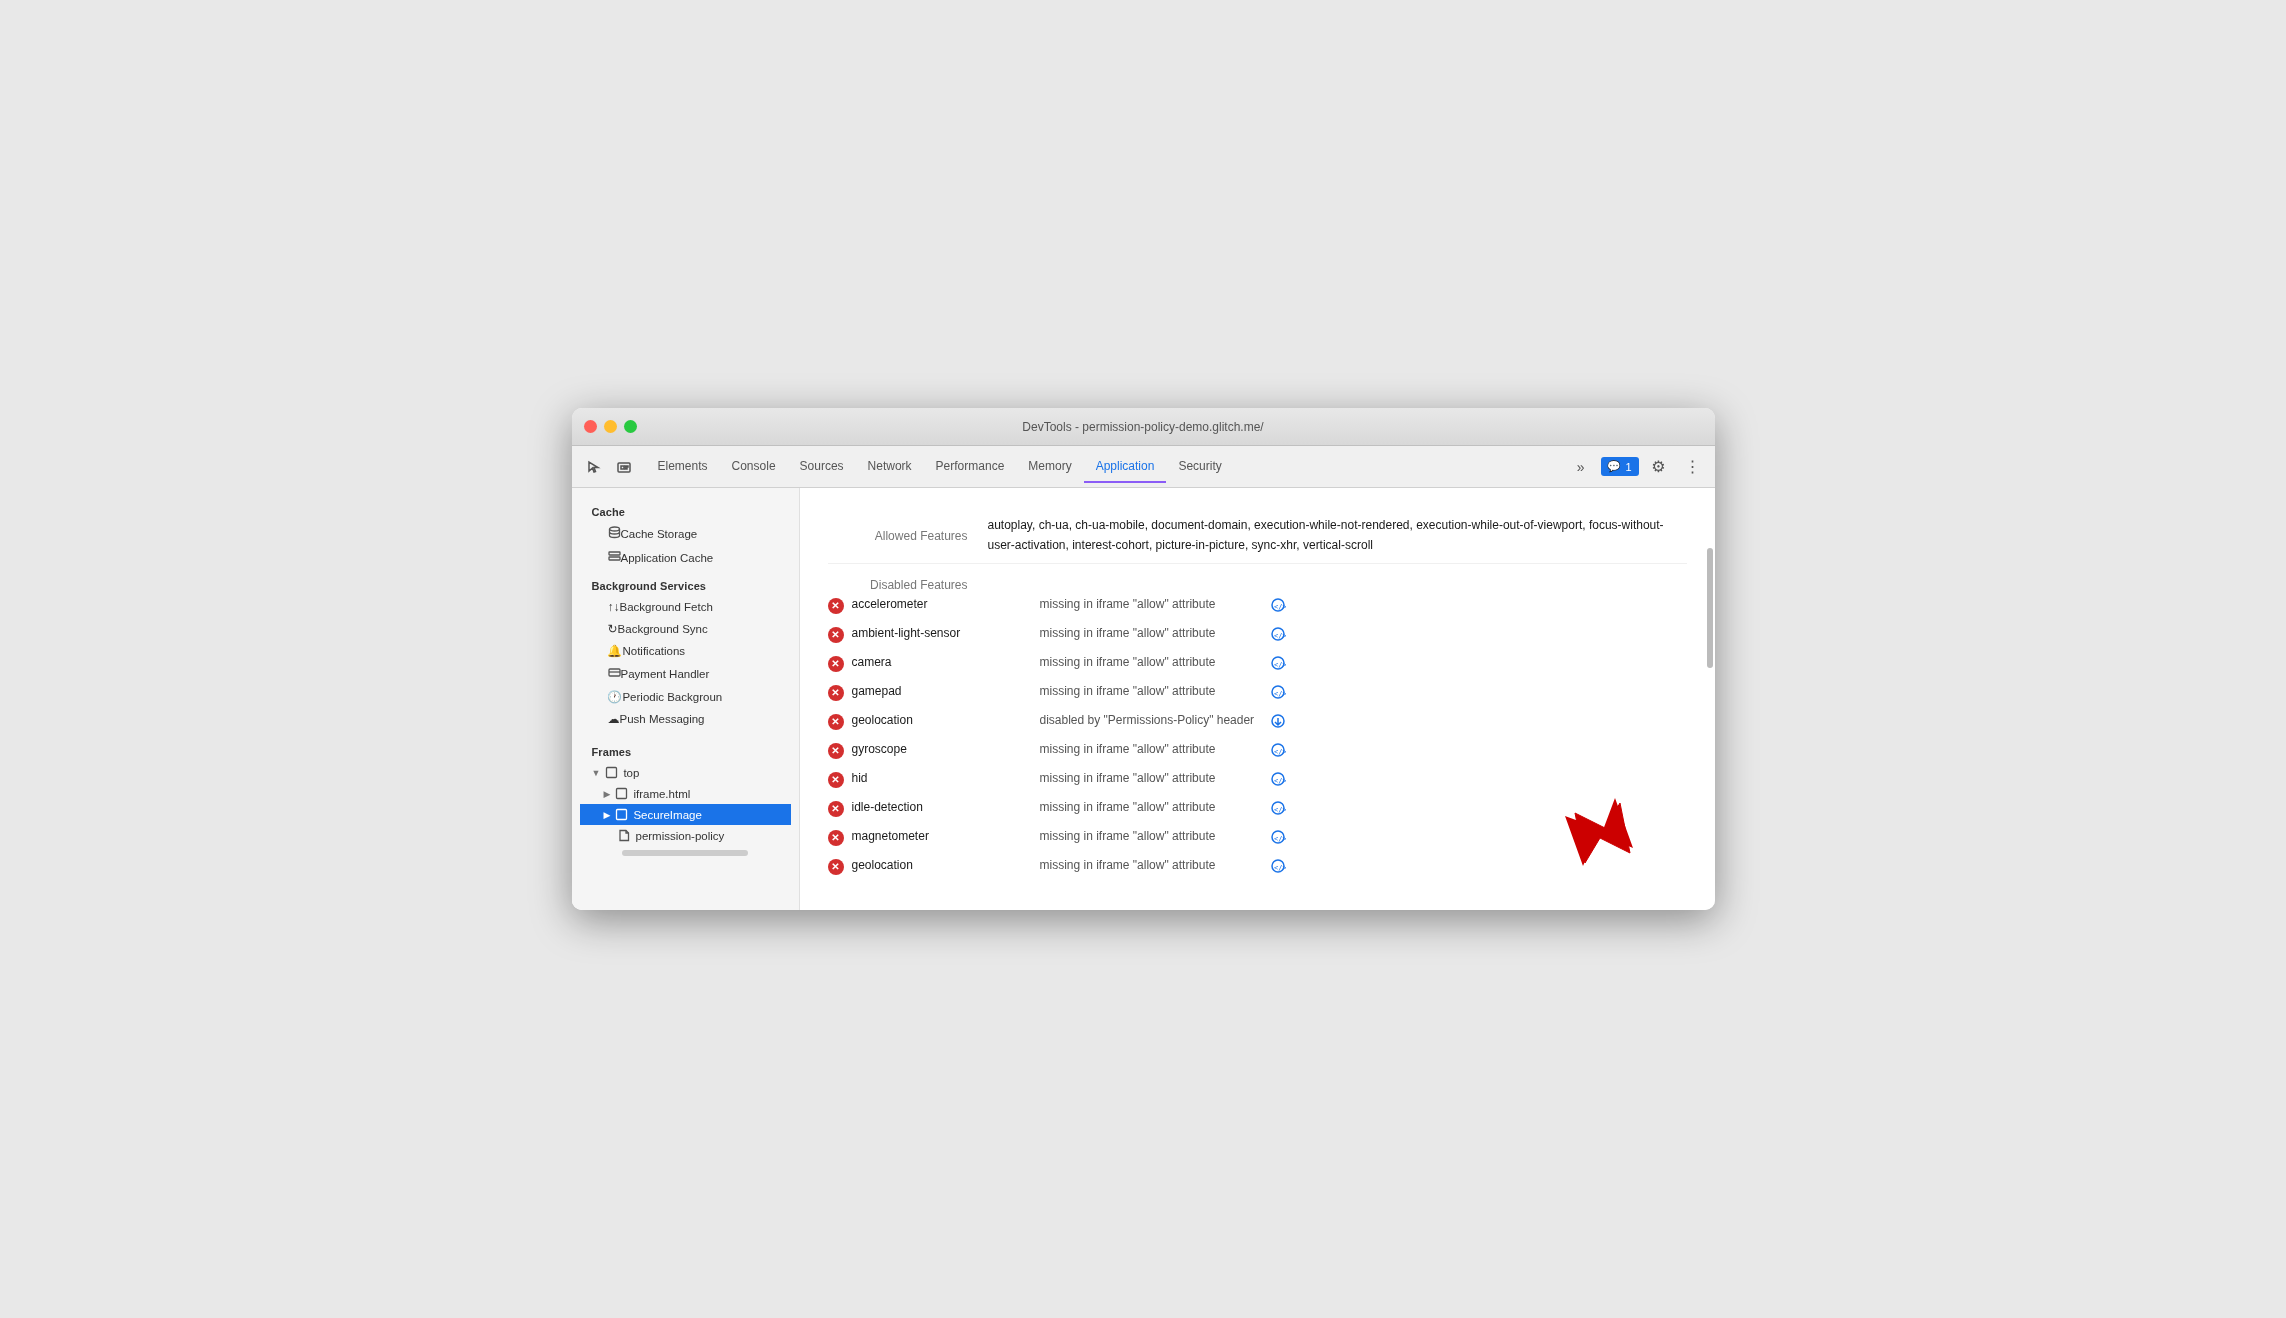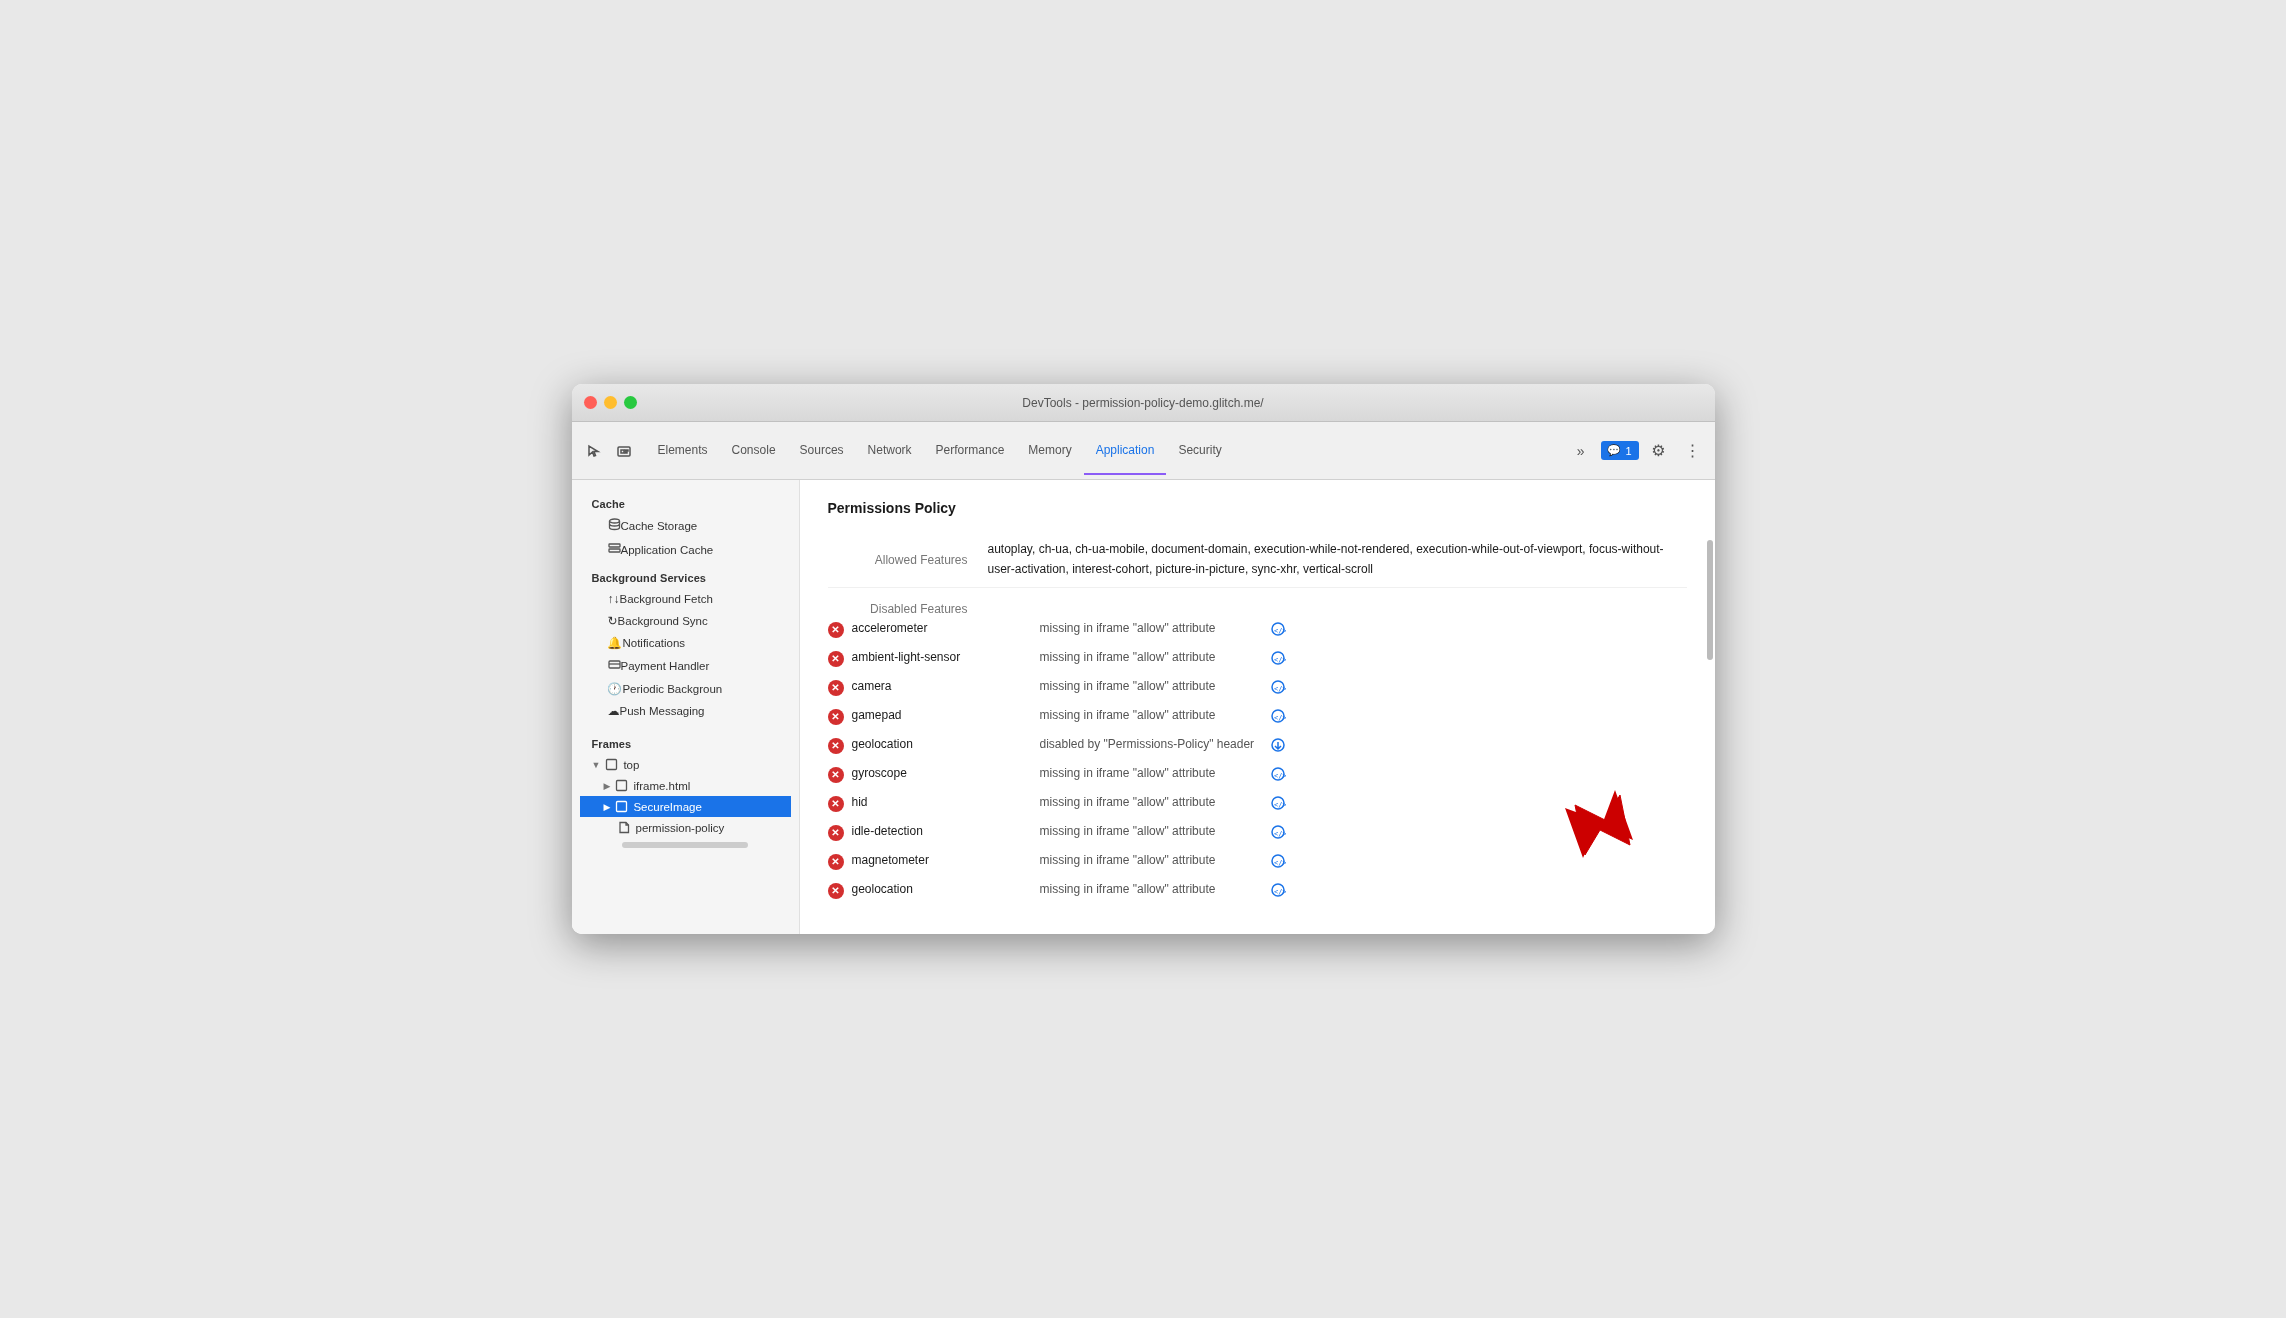--- a/index.html
+++ b/index.html
@@ -62,21 +62,21 @@
       height: calc(100% - 38px);
     }
 
     
     .tabs-bar {
       background: #f0f0f0;
       border-bottom: 1px solid #d0d0d0;
       display: flex;
       align-items: center;
       padding: 4px 8px;
-      height: 58px;
+      height: 42px;
     }
     .tabs-icons {
       display: flex;
       gap: 2px;
       margin-right: 8px;
     }
     .tab-icon-btn {
       width: 28px;
       height: 28px;
       border: none;
@@ -484,21 +484,20 @@
             <path d="M2 1.5 h6 l2.5 2.5 v7.5 H2 Z"></path>
             <path d="M8 1.5 v2.5 h2.5"></path>
           </svg>
           <span>permission-policy</span>
         </div>
 
         <div class="sidebar-scrollbar"></div>
       </div>
 
       <div class="right-panel" style="position:relative;">
-        <div class="panel-title">Permissions Policy</div>
 
         <div class="policy-table">
 
           <div class="policy-row">
             <div class="policy-label">Allowed Features</div>
             <div class="policy-value">autoplay, ch-ua, ch-ua-mobile, document-domain, execution-while-not-rendered, execution-while-out-of-viewport, focus-without-user-activation, interest-cohort, picture-in-picture, sync-xhr, vertical-scroll</div>
           </div>
 
           <div class="policy-row" style="align-items:flex-start;flex-direction:column;">
             <div class="policy-label" style="padding-top:6px;">Disabled Features</div>

